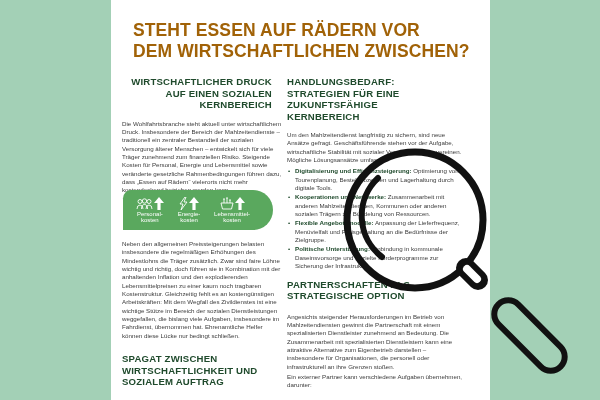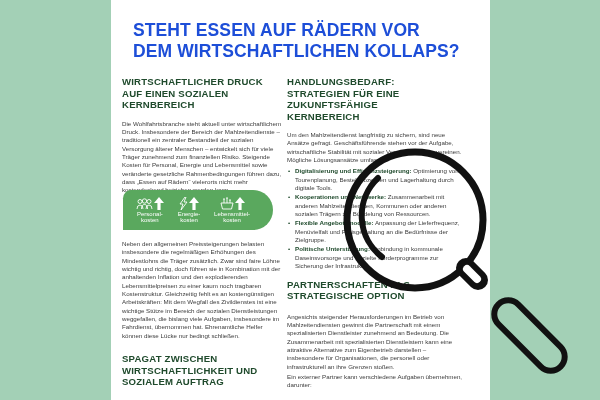--- a/index.html
+++ b/index.html
@@ -7,21 +7,21 @@
       width:600px; height:400px; overflow:hidden; position:relative;
       background:#a3d0b6;
       font-family:"Liberation Sans", "DejaVu Sans", sans-serif;
     }
     .page {
       position:absolute; left:111px; top:0; width:379px; height:400px;
       background:#ffffff; overflow:hidden;
     }
     .title {
       position:absolute; left:22px; top:20px; width:350px;
-      color:#1d4ed8; font-weight:bold; font-size:17.5px; line-height:21px;
+      color:#a16207; font-weight:bold; font-size:17.5px; line-height:21px;
       letter-spacing:0.1px;
     }
     .col { position:absolute; top:76px; }
     .col-left { left:11px; width:160px; }
     .col-right { left:176px; width:188px; }
     h2 {
       margin:0; color:#1f4a2c; font-weight:bold; font-size:9.6px; line-height:11.5px;
       letter-spacing:0.2px;
     }
     p {
@@ -42,25 +42,25 @@
     li::before { content:"\2022"; position:absolute; left:-7px; color:#1f4a2c; font-weight:bold; }
     li b { color:#1f4a2c; }
     .magnifier { position:absolute; left:0; top:0; width:600px; height:400px; pointer-events:none; }
   </style>
 </head>
 <body>
 
 <div class="page">
   <div class="title">
     <div>STEHT ESSEN AUF RÄDERN VOR</div>
-    <div>DEM WIRTSCHAFTLICHEN KOLLAPS?</div>
+    <div>DEM WIRTSCHAFTLICHEN ZWISCHEN?</div>
   </div>
 
   <div class="col col-left">
-    <h2 style="width:150px;">WIRTSCHAFTLICHER DRUCK AUF EINEN SOZIALEN KERNBEREICH</h2>
+    <h2 style="width:150px;text-align:right;">WIRTSCHAFTLICHER DRUCK AUF EINEN SOZIALEN KERNBEREICH</h2>
     <p style="margin-top:9px;width:160px;">Die Wohlfahrtsbranche steht aktuell unter wirtschaftlichem Druck. Insbesondere der Bereich der Mahlzeitendienste – traditionell ein zentraler Bestandteil der sozialen Versorgung älterer Menschen – entwickelt sich für viele Träger zunehmend zum finanziellen Risiko. Steigende Kosten für Personal, Energie und Lebensmittel sowie veränderte gesetzliche Rahmenbedingungen führen dazu, dass „Essen auf Rädern“ vielerorts nicht mehr kostendeckend betrieben werden kann.</p>
   </div>
 
   <div class="banner">
     <div class="b-item">
       <div class="b-icons">
         <svg width="17" height="12" viewBox="0 0 17 12">
           <g fill="none" stroke="#fff" stroke-width="0.9">
             <circle cx="4" cy="3.5" r="2"></circle>
               <circle cx="8.5" cy="3" r="2.2"></circle>

